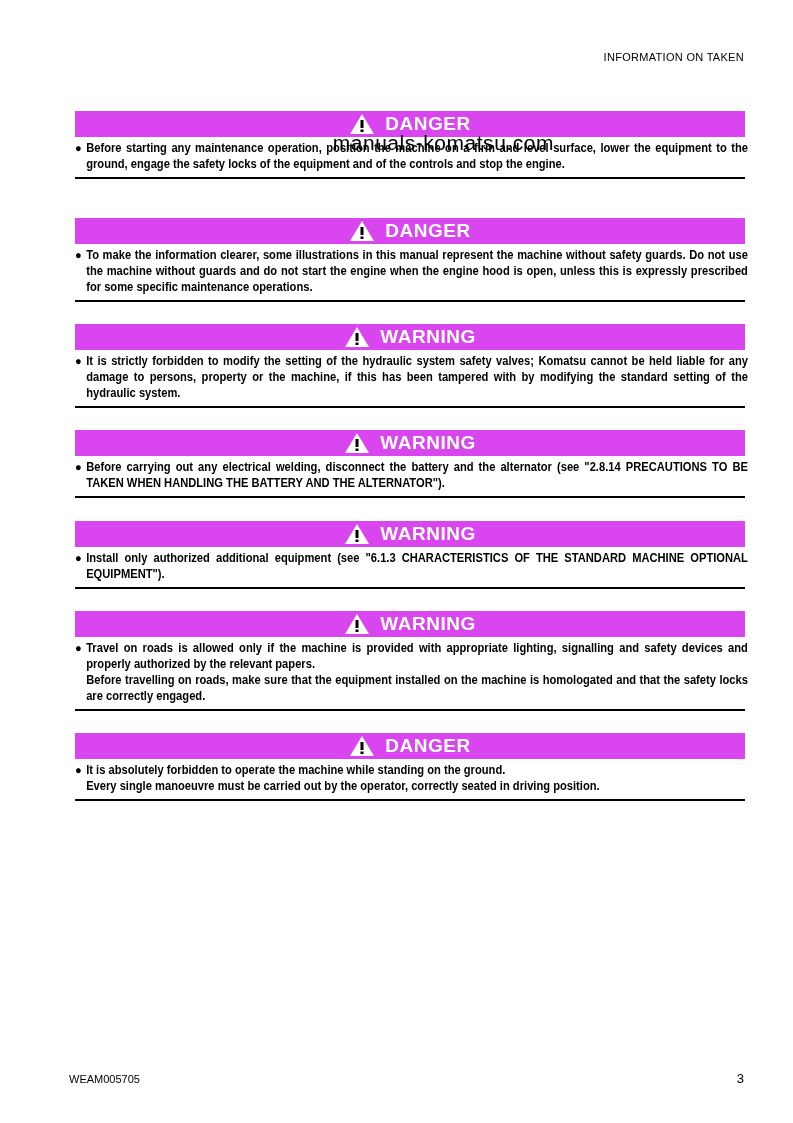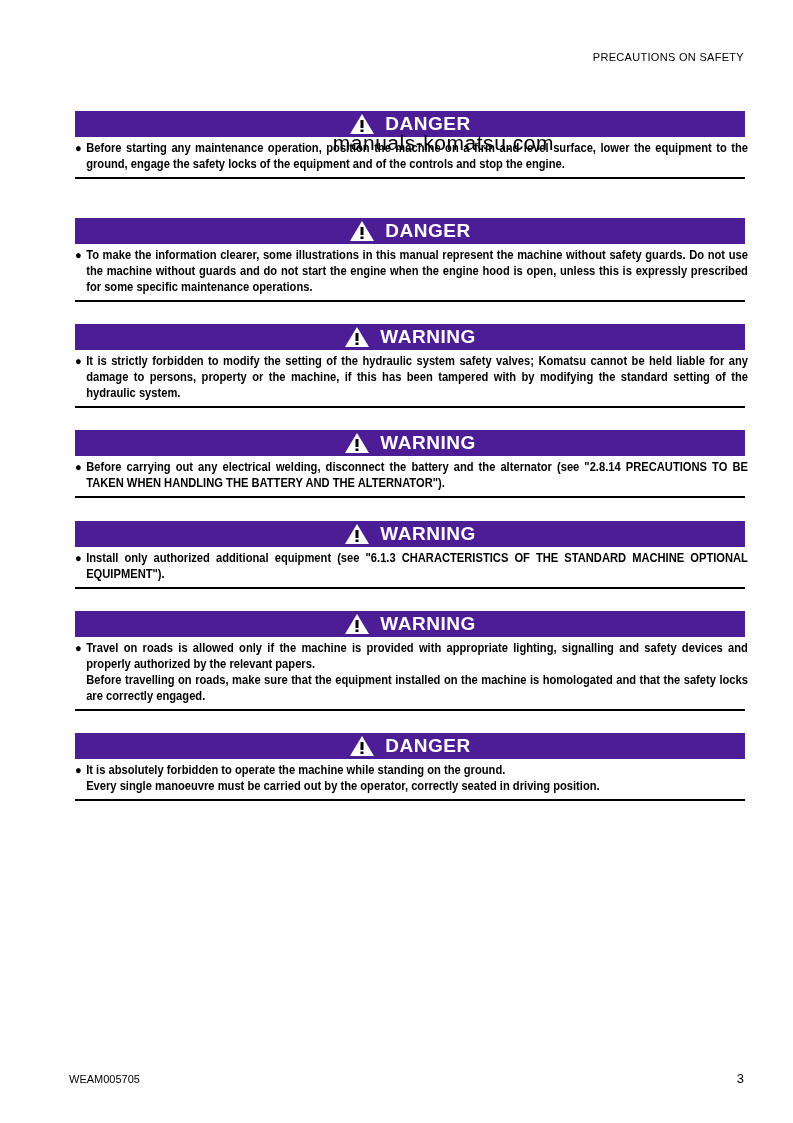--- a/index.html
+++ b/index.html
@@ -1,33 +1,33 @@
 <!DOCTYPE html>
 <html><head>
 <meta charset="utf-8">
 <style>
   html, body { margin: 0; padding: 0; background: #ffffff; }
   body { width: 793px; height: 1123px; position: relative; overflow: hidden; font-family: "Liberation Sans", sans-serif; color: #000; }
   .header-title { position: absolute; top: 51px; right: 49px; font-size: 11px; letter-spacing: 0.3px; }
   .block { position: absolute; left: 75px; width: 670px; }
-  .bar { height: 26px; background: #4c1d95; color: #fff; display: flex; align-items: center; justify-content: center; }
+  .bar { height: 26px; background: #d946ef; color: #fff; display: flex; align-items: center; justify-content: center; }
   .bar .tri { width: 26px; height: 22px; margin-right: 10px; display: inline-block; }
   .bar .label { font-family: "Liberation Sans", sans-serif; font-weight: bold; font-size: 19px; letter-spacing: 0.5px; }
   .body { position: relative; padding: 3px 0 5px 12px; font-family: "Liberation Sans", sans-serif; font-weight: bold; font-size: 12px; line-height: 16px; text-align: justify; transform: scaleX(0.93); transform-origin: left top; width: 108%; box-sizing: border-box; }
   .body .bullet { position: absolute; left: 0; top: 3px; font-size: 12px; }
   .body p { margin: 0; }
   .rule { height: 2px; background: #000; }
   .watermark { position: absolute; left: 338px; top: 132px; font-size: 20px; color: #000; font-family: "Liberation Sans", sans-serif; letter-spacing: 0.5px; transform: scaleX(1.05); }
   .footer-left { position: absolute; left: 69px; top: 1073px; font-size: 11px; }
   .footer-right { position: absolute; right: 49px; top: 1071px; font-size: 13px; }
 </style>
 </head>
 <body>
 
-<div class="header-title">PRECAUTIONS ON SAFETY</div>
+<div class="header-title">INFORMATION ON TAKEN</div>
 
 <div class="block" style="top:111px;">
   <div class="bar">
     <svg class="tri" viewBox="0 0 26 22">
         <polygon points="13,1 25,21 1,21" fill="#fff"></polygon>
         <rect x="11.5" y="7" width="3" height="8" fill="#000"></rect>
         <rect x="11.5" y="16.5" width="3" height="2.5" fill="#000"></rect>
       </svg>
     <span class="label">DANGER</span>
   </div>

